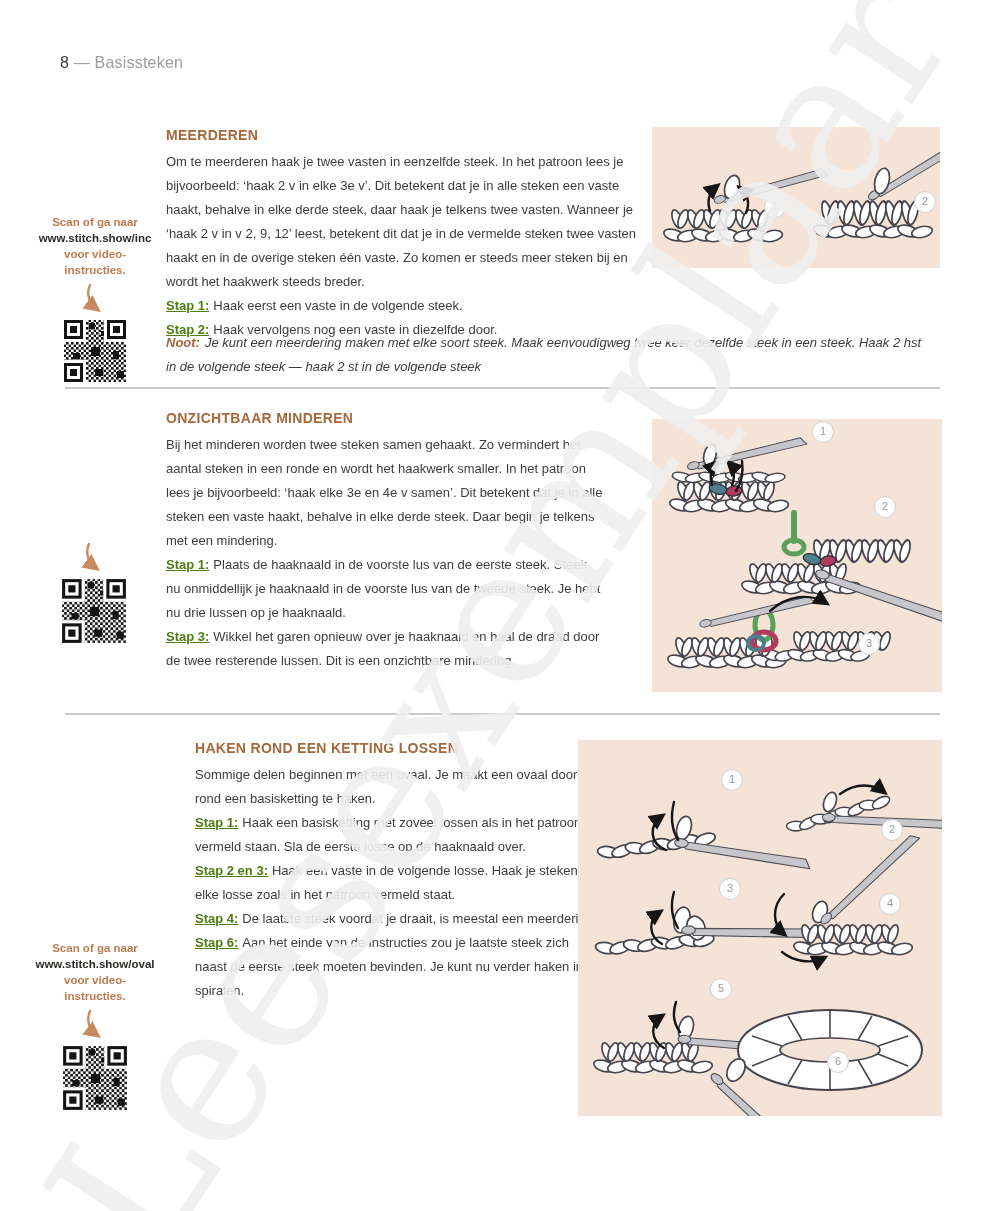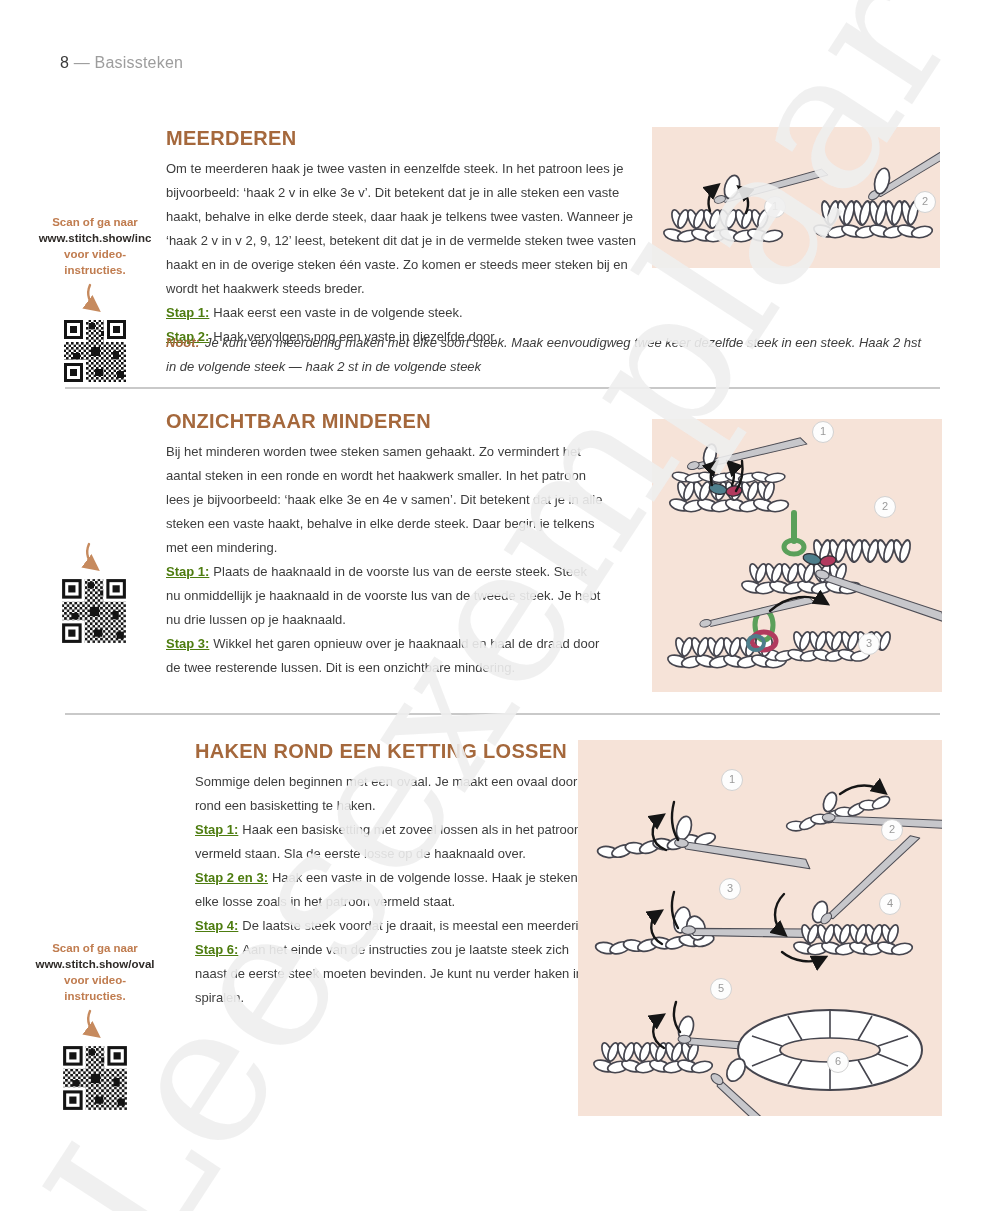--- a/index.html
+++ b/index.html
@@ -6,21 +6,21 @@
   body{
     width:1000px;height:1211px;position:relative;overflow:hidden;
     background:#ffffff;color:#3d3d3d;
     font-family:"Liberation Sans",sans-serif;
   }
   .pagehead{position:absolute;left:60px;top:54px;font-size:16px;letter-spacing:.2px;}
   .pagehead .num{color:#3a3a3a;}
   .pagehead .rest{color:#9d9d9d;}
 
   .col{position:absolute;}
-  h2.heading{margin:0 0 7px 0;font-size:20px;font-weight:bold;color:#a5683c;letter-spacing:.3px;}
+  h2.heading{margin:0 0 7px 0;font-size:14px;font-weight:bold;color:#a5683c;letter-spacing:.3px;}
   p.body{margin:0;font-size:13px;line-height:24px;color:#3d3d3d;}
   .step-label{color:#4d7c0f;font-weight:bold;margin-right:4px;text-decoration:underline;}
   .note{font-style:italic;color:#c38a5f;}
   .note .note-label{font-weight:bold;color:#a5683c;margin-right:5px;}
 
   .divider{position:absolute;left:65px;width:875px;height:2px;background:#c9c9c9;}
   .d1{top:387px;}
   .d2{top:713px;}
 
   .sidebar{position:absolute;width:122px;text-align:center;}

